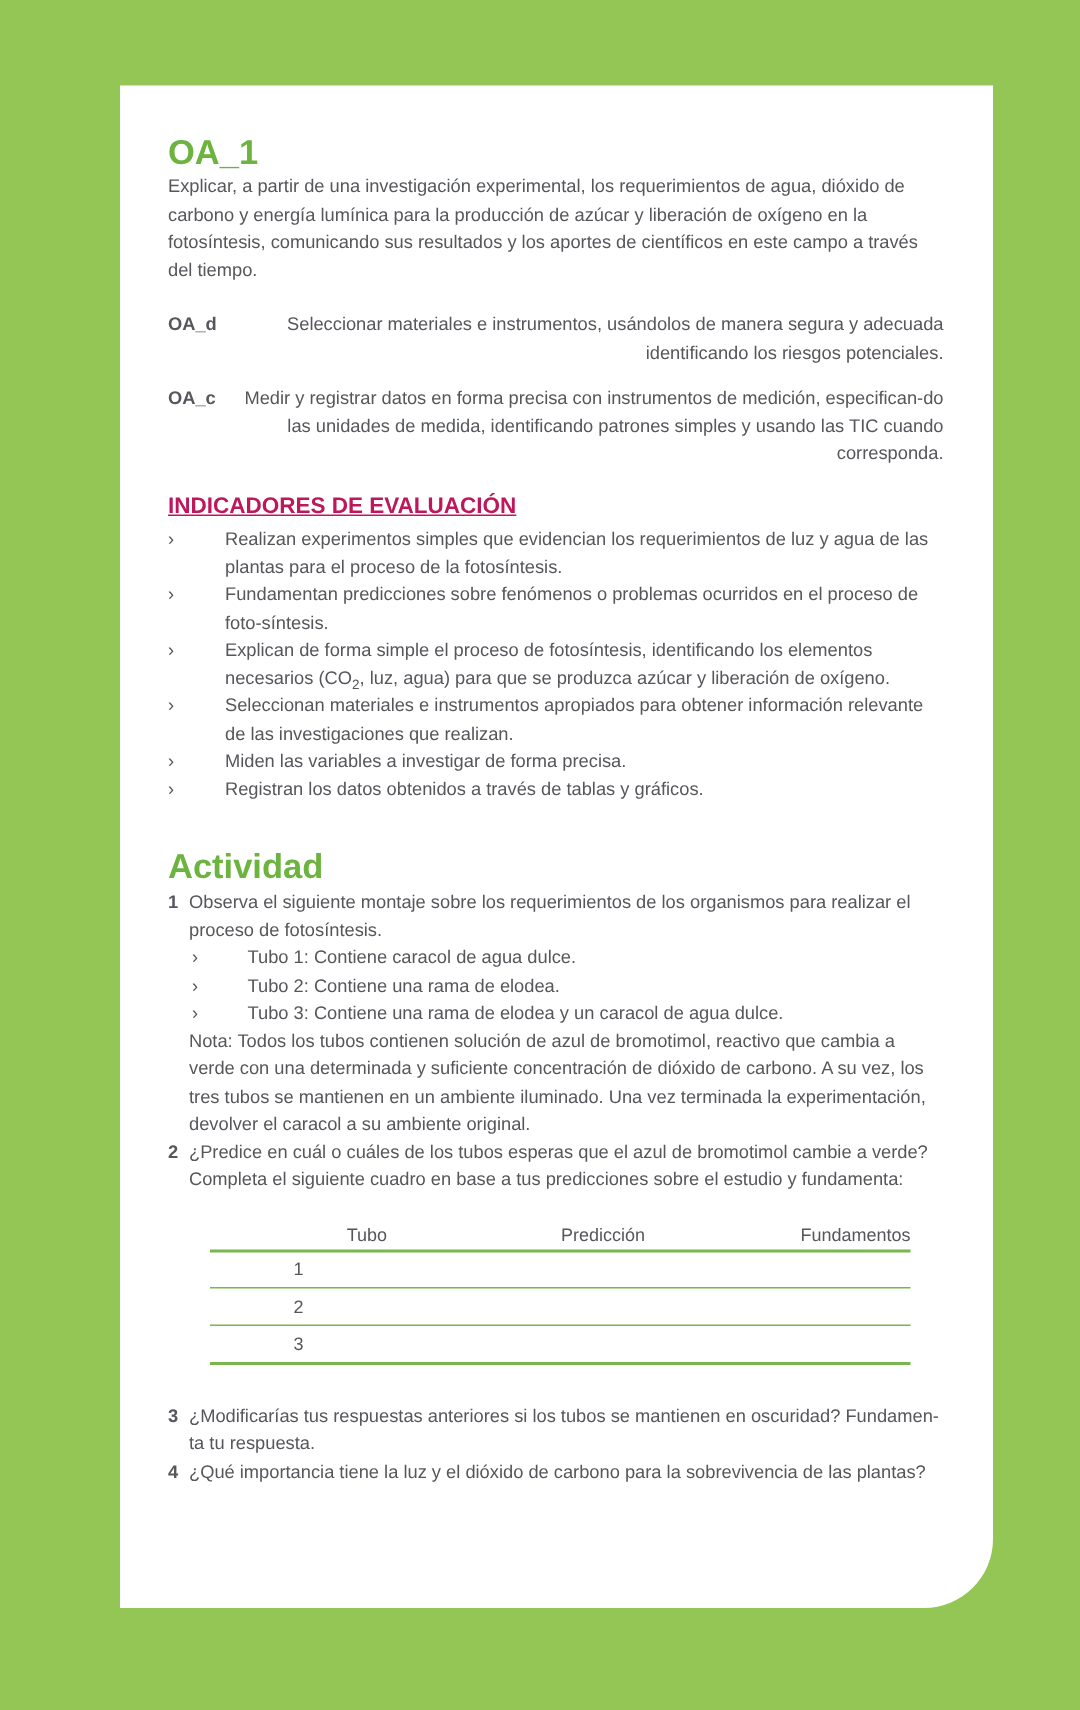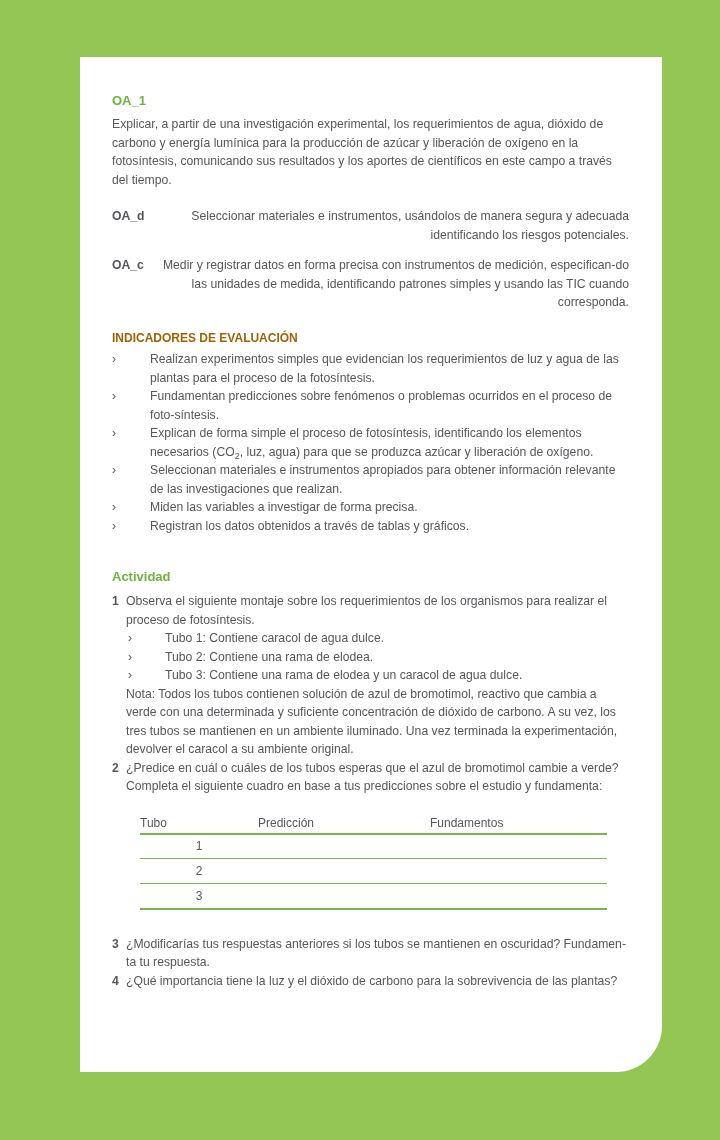--- a/index.html
+++ b/index.html
@@ -23,29 +23,29 @@
     color:var(--text,#56575b);
     font-size:12.2px;line-height:18.5px;
   }
   .page-title{
     margin:0 0 26px 2px;
     font-size:24px;line-height:29px;font-weight:bold;
     color:var(--title,#58595b);letter-spacing:-0.2px;
   }
   .green-heading{
     margin:0;color:var(--green,#6cb33f);
-    font-size:13px;line-height:22px;font-weight:bold;
+    font-size:23px;line-height:22px;font-weight:bold;
   }
   .oa1-body{margin:3px 0 0 0;max-width:517px;}
   .oa-list{margin-top:18px;max-width:517px;}
   .oa-row{display:flex;margin-top:12px;}
   .oa-label{flex:none;width:50px;font-weight:bold;}
   .oa-text{flex:1;text-align:right;}
   .indicadores{margin-top:17px;max-width:517px;}
-  .ind-heading{font-weight:bold;font-size:12px;margin:0 0 3px 0;color:#a16207;}
+  .ind-heading{font-weight:bold;font-size:15px;margin:0 0 3px 0;color:#be185d;text-decoration:underline;}
   ul.bullets{list-style:none;margin:0;padding:0;}
   ul.bullets>li{display:flex;}
   .marker{flex:none;width:14px;}
   .b-text{flex:1;margin-left:24px;}
   .actividad{margin-top:31px;}
   .act-heading{margin-bottom:4px;}
   .acts{max-width:517px;}
   .act{display:flex;}
   .act-num{flex:none;width:14px;font-weight:bold;}
   .act-body{flex:1;}
@@ -56,21 +56,21 @@
   sub{font-size:9px;line-height:0;}
   table.pred-table{
     width:467px;margin:16px 0 0 28px;
     border-collapse:collapse;table-layout:fixed;
     font-size:12px;color:var(--text,#56575b);
   }
   .pred-table col.c1{width:118px;}
   .pred-table col.c2{width:172px;}
   .pred-table col.c3{width:177px;}
   .pred-table th{
-    font-weight:normal;text-align:left;vertical-align:bottom;
+    font-weight:normal;text-align:right;vertical-align:bottom;
     padding:0 0 0 0;height:22px;
     border-bottom:2.5px solid var(--line,#79b74d);
   }
   .pred-table td{
     height:25px;text-align:center;vertical-align:middle;
     border-bottom:1.5px solid var(--line,#79b74d);
   }
   .pred-table tr.last td{border-bottom:2.5px solid var(--line,#79b74d);}
   .tail{margin-top:25px;}
   .tail .act{margin:0;}

